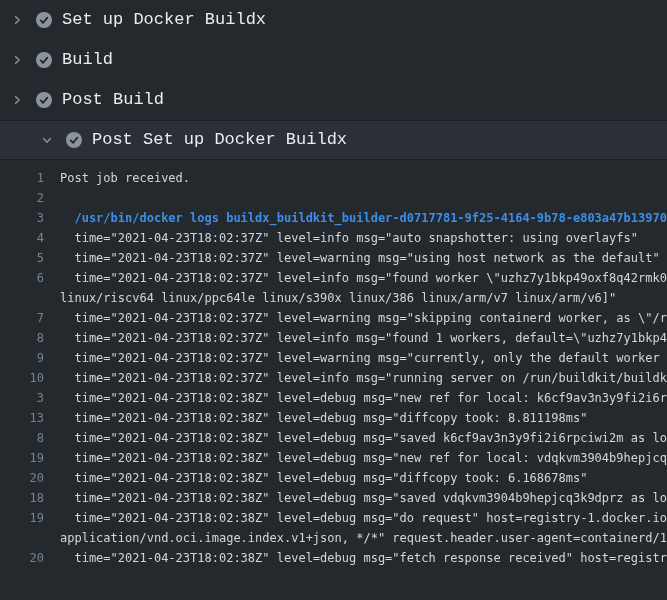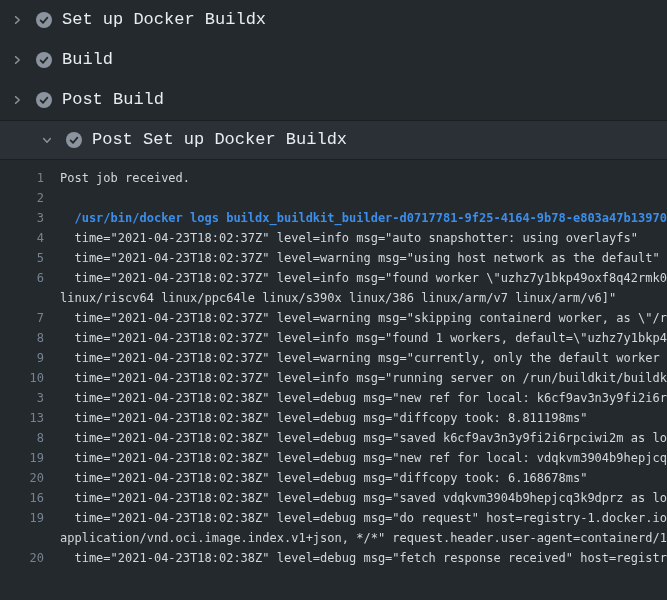--- a/index.html
+++ b/index.html
@@ -129,18 +129,18 @@
       <div class="log-row"><span class="num"></span><span class="txt">linux/riscv64 linux/ppc64le linux/s390x linux/386 linux/arm/v7 linux/arm/v6]"</span></div>
       <div class="log-row"><span class="num">7</span><span class="txt">  time="2021-04-23T18:02:37Z" level=warning msg="skipping containerd worker, as \"/run</span></div>
       <div class="log-row"><span class="num">8</span><span class="txt">  time="2021-04-23T18:02:37Z" level=info msg="found 1 workers, default=\"uzhz7y1bkp49o</span></div>
       <div class="log-row"><span class="num">9</span><span class="txt">  time="2021-04-23T18:02:37Z" level=warning msg="currently, only the default worker ca</span></div>
       <div class="log-row"><span class="num">10</span><span class="txt">  time="2021-04-23T18:02:37Z" level=info msg="running server on /run/buildkit/buildkit</span></div>
       <div class="log-row"><span class="num">3</span><span class="txt">  time="2021-04-23T18:02:38Z" level=debug msg="new ref for local: k6cf9av3n3y9fi2i6rpc</span></div>
       <div class="log-row"><span class="num">13</span><span class="txt">  time="2021-04-23T18:02:38Z" level=debug msg="diffcopy took: 8.811198ms"</span></div>
       <div class="log-row"><span class="num">8</span><span class="txt">  time="2021-04-23T18:02:38Z" level=debug msg="saved k6cf9av3n3y9fi2i6rpciwi2m as loca</span></div>
       <div class="log-row"><span class="num">19</span><span class="txt">  time="2021-04-23T18:02:38Z" level=debug msg="new ref for local: vdqkvm3904b9hepjcq3k</span></div>
       <div class="log-row"><span class="num">20</span><span class="txt">  time="2021-04-23T18:02:38Z" level=debug msg="diffcopy took: 6.168678ms"</span></div>
-      <div class="log-row"><span class="num">16</span><span class="txt">  time="2021-04-23T18:02:38Z" level=debug msg="saved vdqkvm3904b9hepjcq3k9dprz as loca</span></div>
+      <div class="log-row"><span class="num">18</span><span class="txt">  time="2021-04-23T18:02:38Z" level=debug msg="saved vdqkvm3904b9hepjcq3k9dprz as loca</span></div>
       <div class="log-row"><span class="num">19</span><span class="txt">  time="2021-04-23T18:02:38Z" level=debug msg="do request" host=registry-1.docker.io r</span></div>
       <div class="log-row"><span class="num"></span><span class="txt">application/vnd.oci.image.index.v1+json, */*" request.header.user-agent=containerd/1.4</span></div>
       <div class="log-row"><span class="num">20</span><span class="txt">  time="2021-04-23T18:02:38Z" level=debug msg="fetch response received" host=registr</span></div>
     </div>
 </div>
 
 </body></html>

